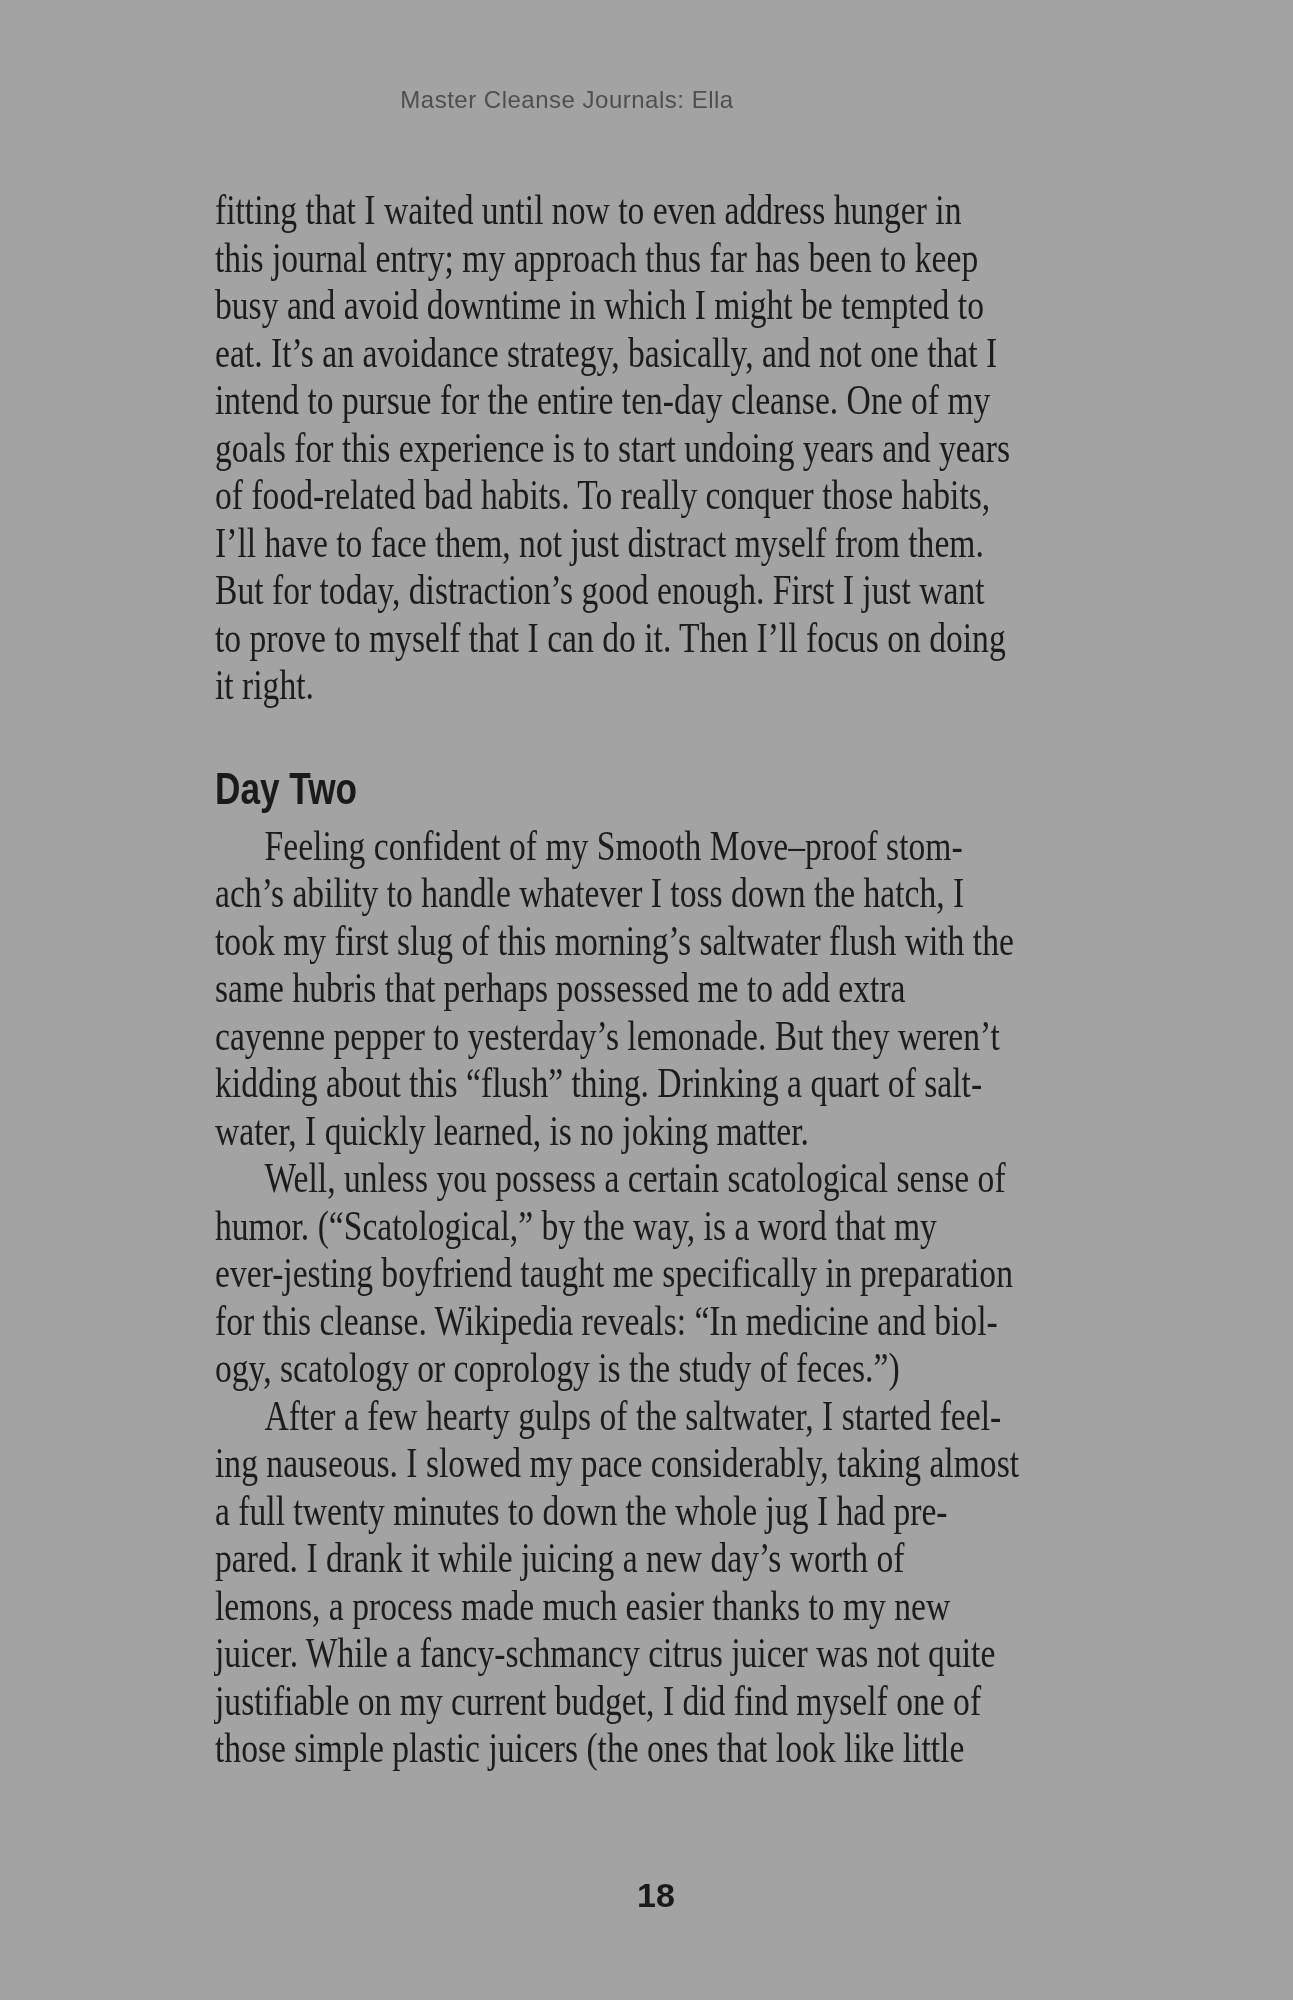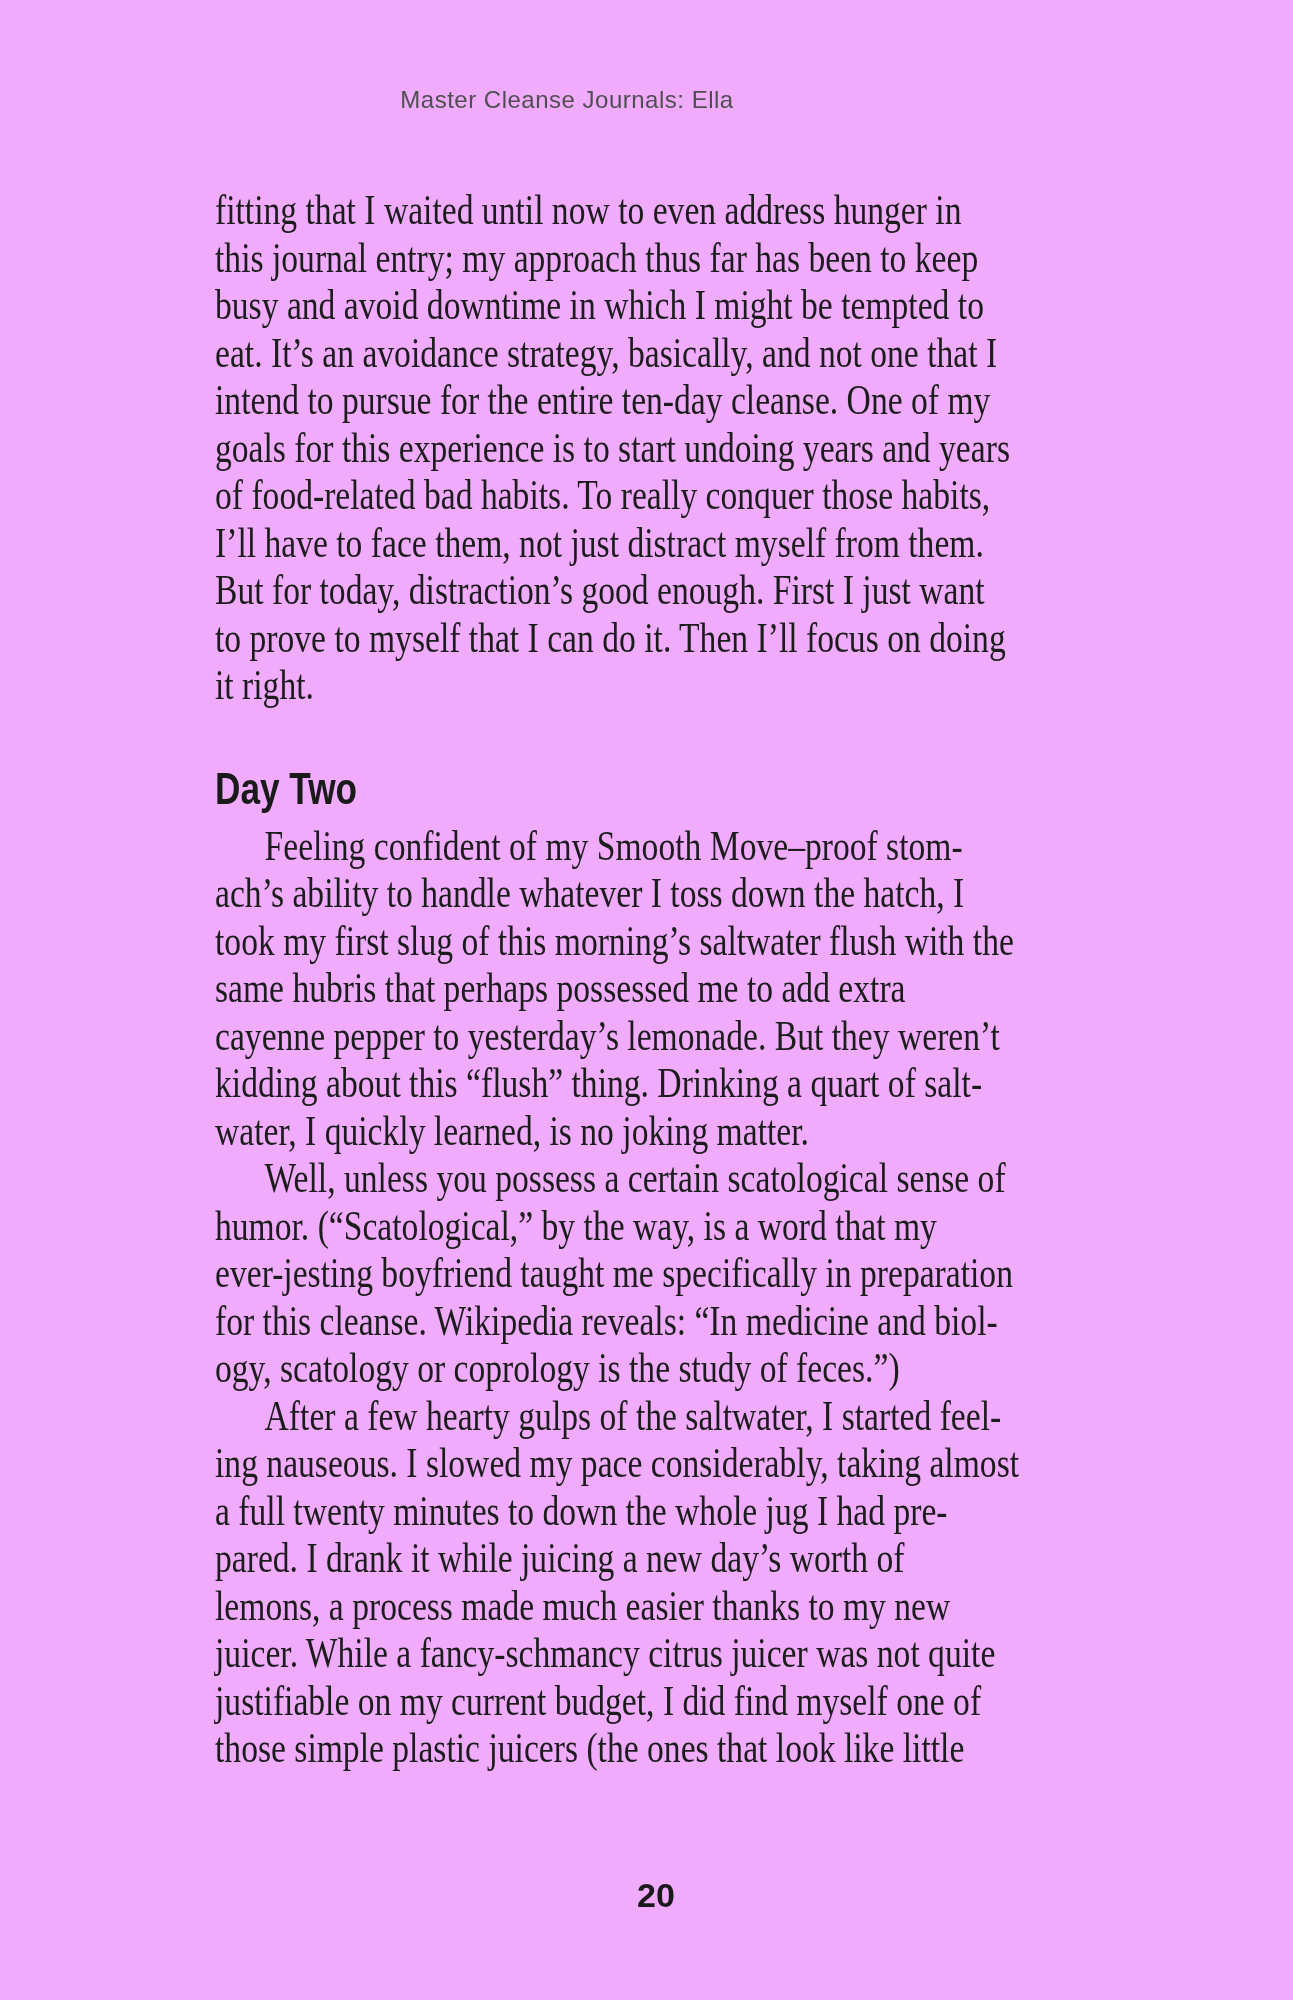--- a/index.html
+++ b/index.html
@@ -2,21 +2,21 @@
 <html><head>
 <meta charset="utf-8">
 <style>
   * { margin: 0; padding: 0; box-sizing: border-box; }
   html, body { background: #ffffff; }
 
   .page {
     position: relative;
     width: 1293px;
     height: 2000px;
-    background: #f0abfc;
+    background: #a3a3a3;
     overflow: hidden;
     font-family: "Liberation Serif", serif;
   }
 
   .running-header {
     position: absolute;
     top: 86px;
     left: 217px;
     width: 700px;
     text-align: center;
@@ -114,15 +114,15 @@
 ing nauseous. I slowed my pace considerably, taking almost
 a full twenty minutes to down the whole jug I had pre-
 pared. I drank it while juicing a new day’s worth of
 lemons, a process made much easier thanks to my new
 juicer. While a fancy-schmancy citrus juicer was not quite
 justifiable on my current budget, I did find myself one of
 those simple plastic juicers (the ones that look like little</div>
 
   </div>
 
-  <div class="page-number">20</div>
+  <div class="page-number">18</div>
 
 </div>
 
 </body></html>

